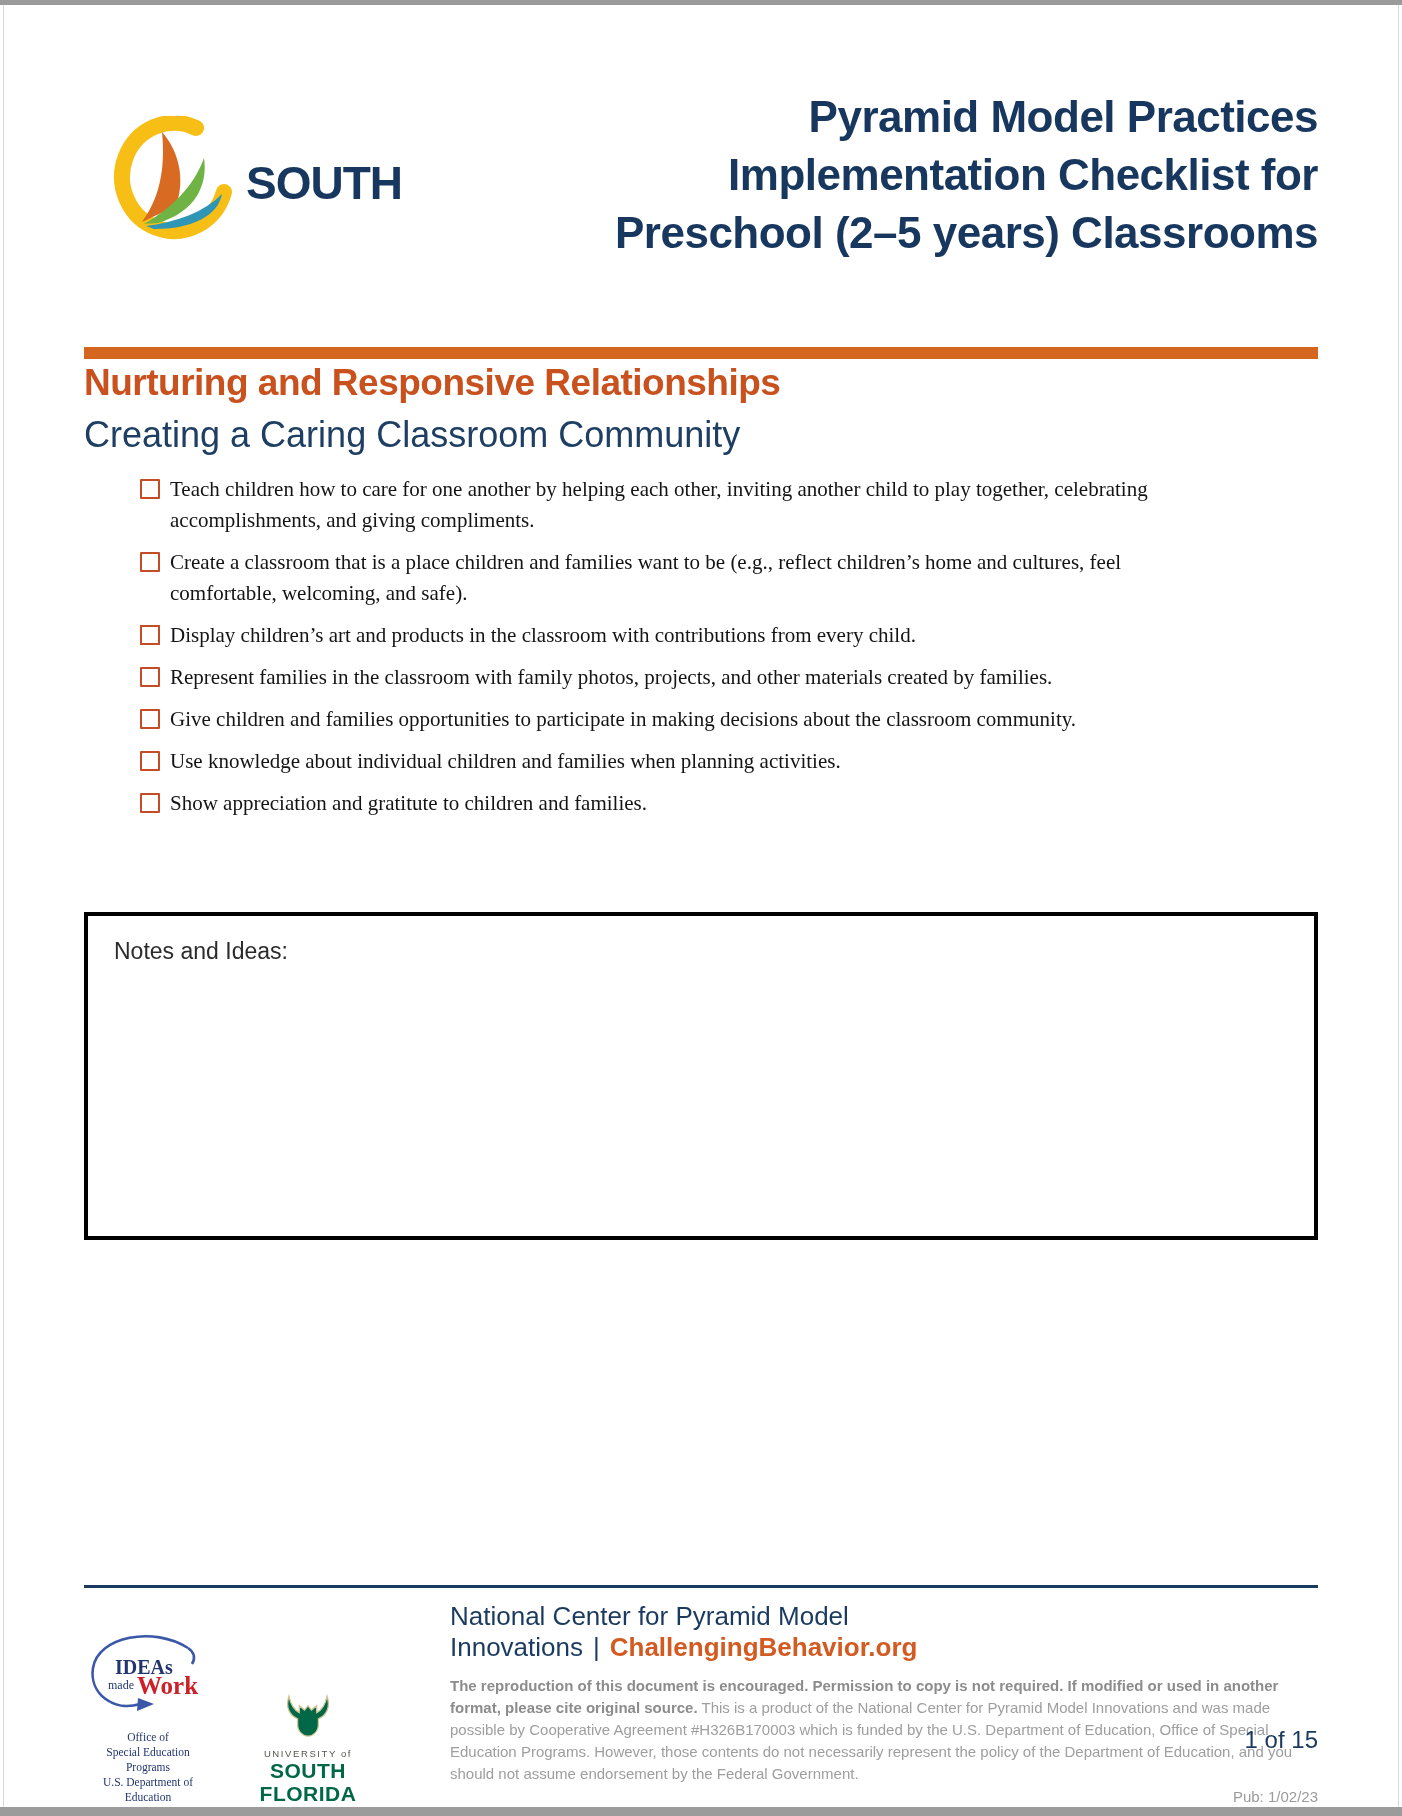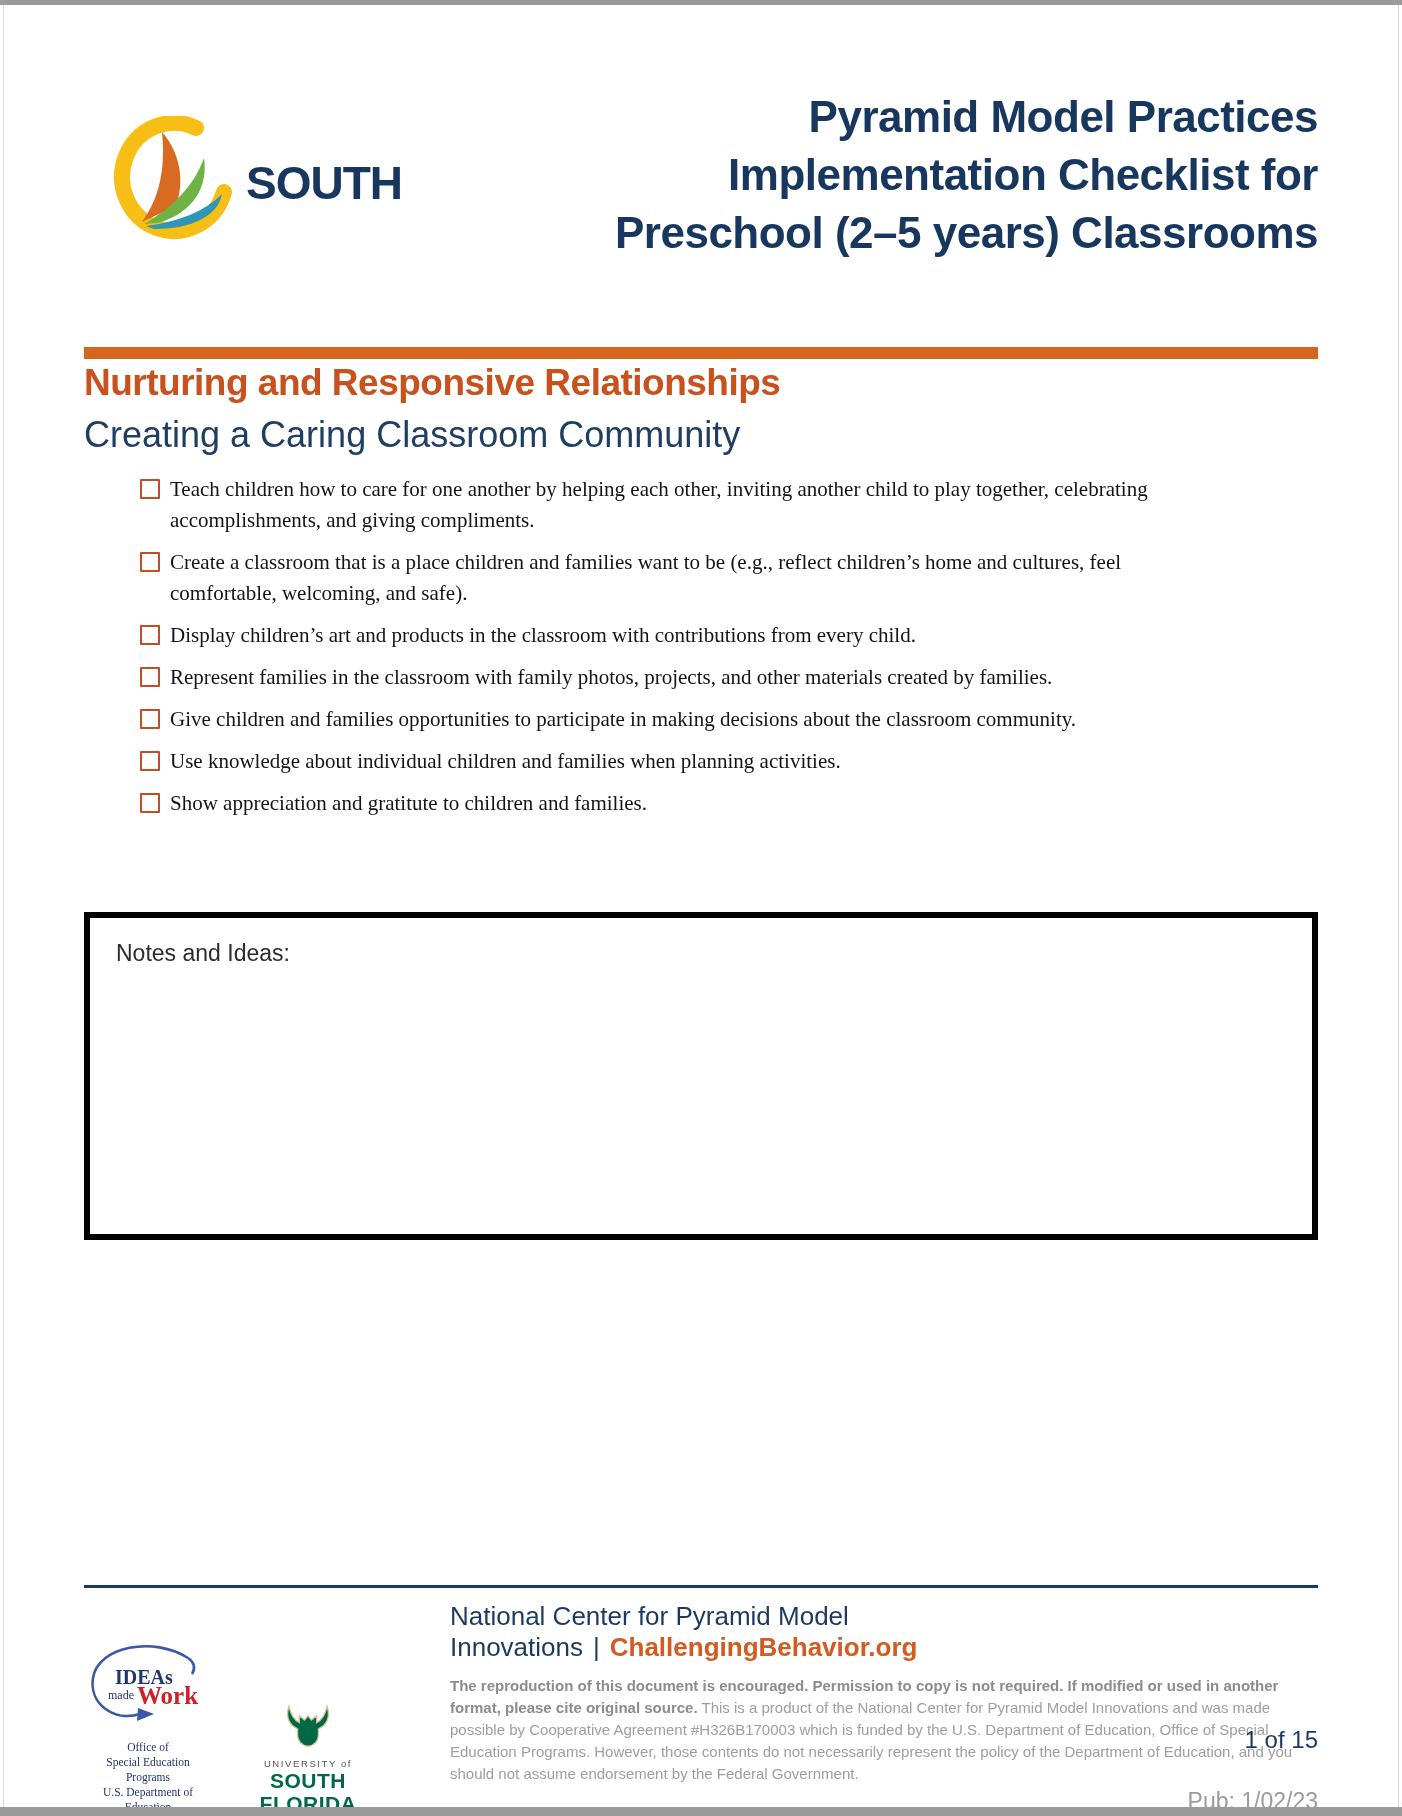--- a/index.html
+++ b/index.html
@@ -40,21 +40,21 @@
   .cbx{
     position:absolute;left:56px;top:5px;
     width:16px;height:16px;
     border:2.5px solid #C44D26;border-radius:1px;
     background:#fff;cursor:pointer;
   }
 
   
   .notes-box{
     position:absolute;left:84px;top:912px;width:1234px;height:328px;
-    border:6px solid #000000;box-sizing:border-box;
+    border:4px solid #000000;box-sizing:border-box;
     padding:22px 26px;
     font-size:23px;color:#2b2b2b;
   }
 
   
   .footer{position:absolute;left:84px;right:84px;top:1585px;}
   .footer-rule{height:3px;background:#1B3A5F;margin-bottom:13px;}
   .footer-cols{display:flex;align-items:flex-end;}
 
   .ideas-block{width:128px;text-align:center;flex:0 0 auto;}
@@ -68,21 +68,21 @@
   .usf-block{width:112px;margin-left:40px;text-align:center;flex:0 0 auto;}
   .usf-univ{font-size:9.5px;letter-spacing:1.6px;color:#55554a;margin-top:4px;}
   .usf-name{font-size:21px;font-weight:bold;color:#006747;line-height:23px;letter-spacing:0.5px;}
 
   .footer-text{flex:1;margin-left:86px;}
   .ft-heading{font-size:26px;color:#1B3A5F;}
   .ft-divider{margin:0 10px;color:#1B3A5F;}
   .ft-site{color:#D35A20;font-weight:bold;text-decoration:none;}
   .ft-fine{margin-top:12px;font-size:15px;line-height:22px;color:#9E9E9E;max-width:940px;}
   .fp-bold{font-weight:bold;color:#8C8C8C;}
-  .ft-pub{text-align:right;font-size:23px;color:#9B9B9B;margin-top:3px;}
+  .ft-pub{text-align:right;font-size:15px;color:#9B9B9B;margin-top:3px;}
   .page-num{position:absolute;right:84px;top:1726px;font-size:24px;color:#1B3A5F;}
 </style>
 </head>
 <body>
 
 <div class="page">
   <div class="strip-top"></div>
   <div class="hairline-left"></div>
   <div class="hairline-right"></div>
 

